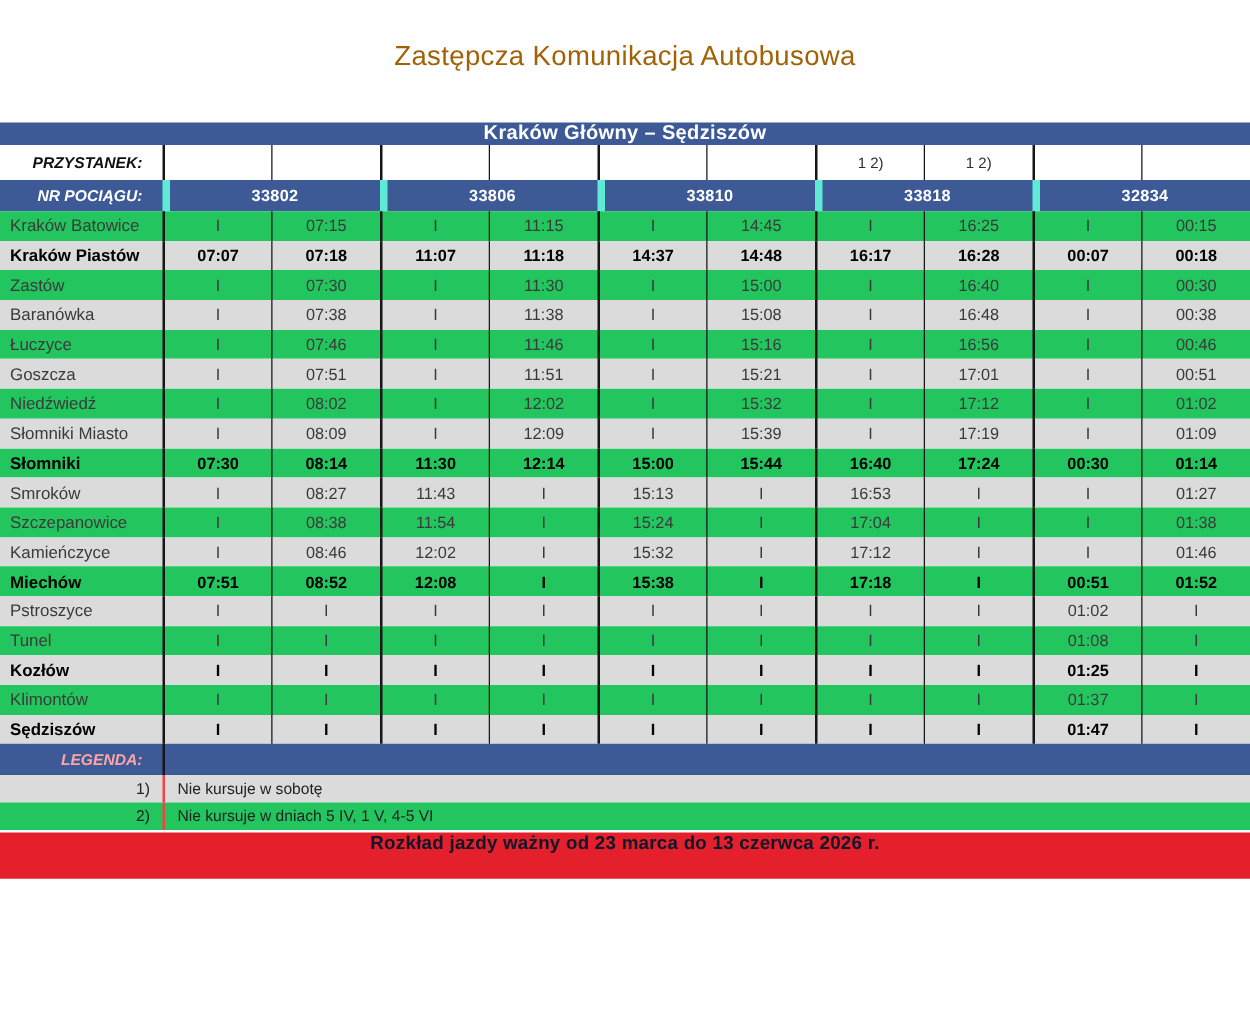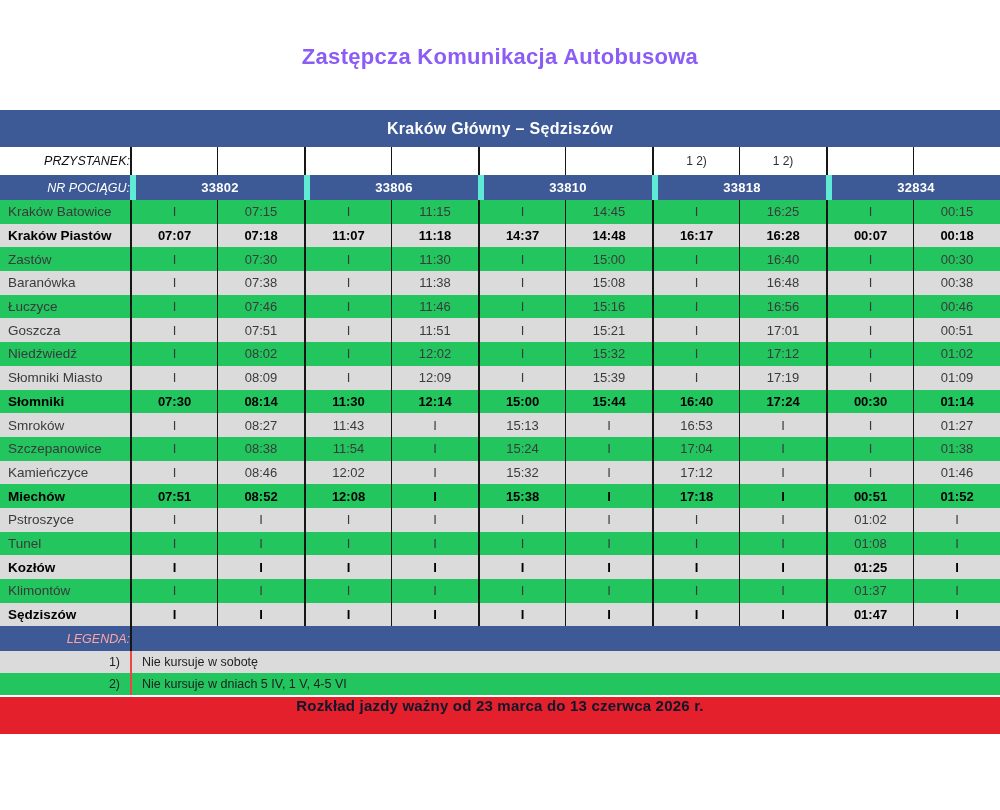--- a/index.html
+++ b/index.html
@@ -6,48 +6,48 @@
   html,body { background:#ffffff; }
   .page {
     position:relative;
     width:1000px; height:810px;
     margin:0 auto;
     background:#ffffff;
     font-family:"Liberation Sans", sans-serif;
     overflow:hidden;
   }
   .title {
-    margin-top:44px;
+    margin-top:32px;
     text-align:center;
     font-size:22px;
-    font-weight:700;
+    font-weight:400;
     letter-spacing:.3px;
-    color:#8b5cf6;
+    color:#a16207;
   }
   .timetable { margin-top:18px; width:1000px; }
 
   .route-header {
-    height:37px;
+    height:18px;
     background:var(--blue);
     color:#ffffff;
     font-weight:700;
     font-size:16px;
     display:flex; align-items:center; justify-content:center;
     letter-spacing:.3px;
     margin-top:40px;
   }
 
   .grid11 { display:grid; grid-template-columns:130px repeat(10,1fr); }
   .grid6  { display:grid; grid-template-columns:130px repeat(5,1fr); }
   .grid2  { display:grid; grid-template-columns:130px 1fr; }
 
   .label-cell {
     display:flex; align-items:center; justify-content:flex-end;
-    padding-right:0;
-    font-style:italic; font-weight:400; font-size:12.5px;
+    padding-right:16px;
+    font-style:italic; font-weight:700; font-size:12.5px;
   }
 
   .przystanek-row { height:28px; background:#ffffff; color:#101010; }
   .tcell {
     display:flex; align-items:center; justify-content:center;
     border-left:1px solid #161616;
   }
   .tcell.pair-start { border-left-width:2px; }
   .note-cell { font-size:12px; color:#2e2e2e; }
 

